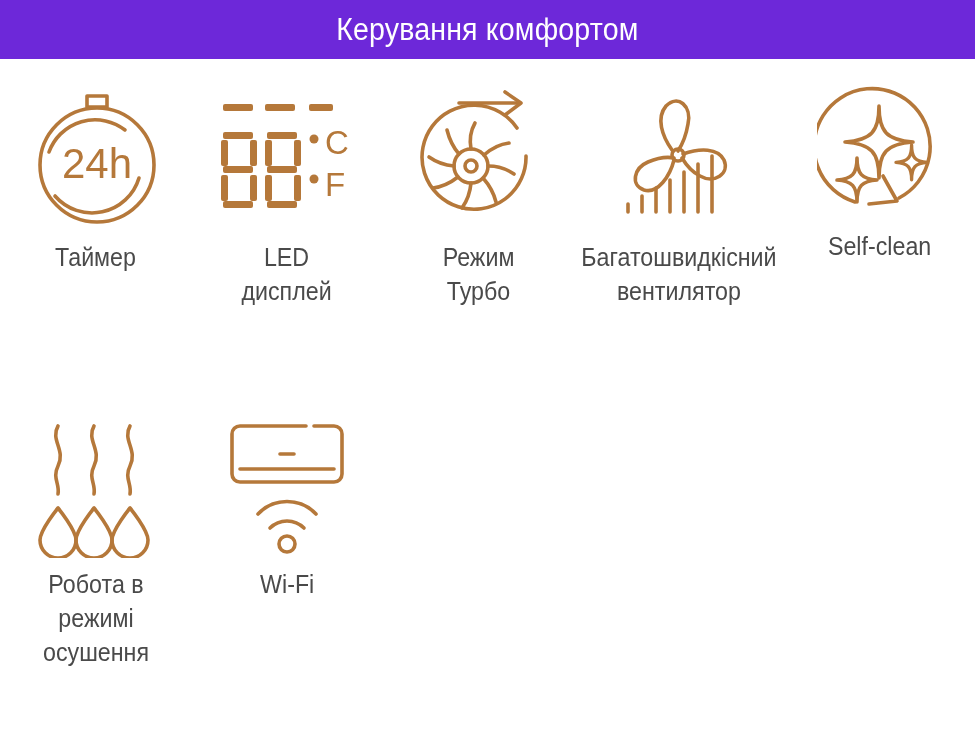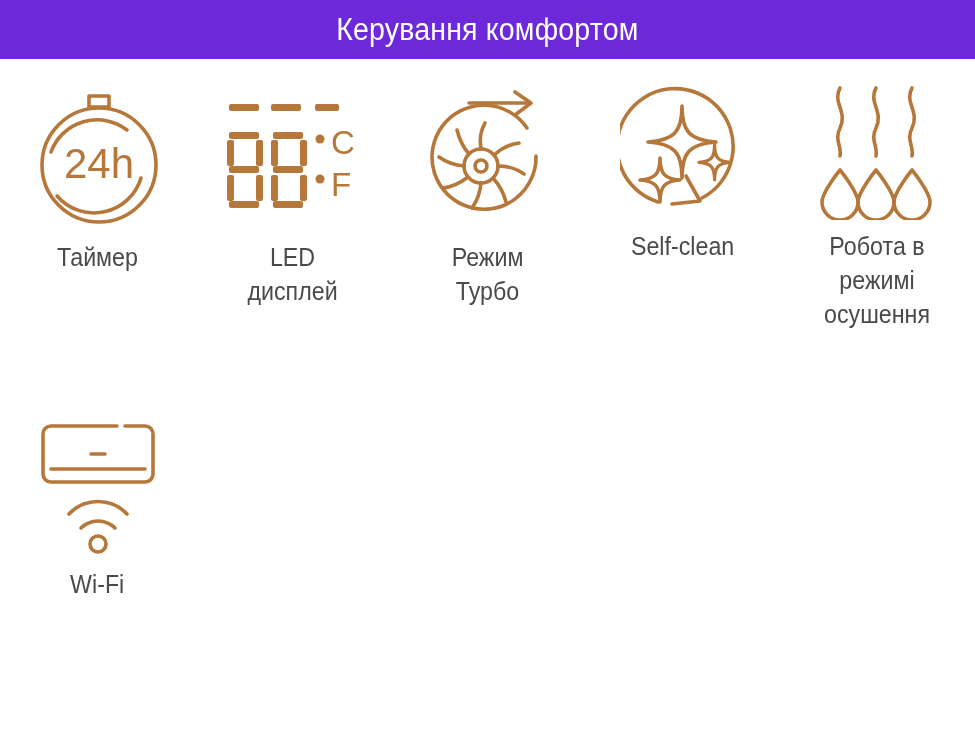--- a/index.html
+++ b/index.html
@@ -165,20 +165,42 @@
           <path d="M58 93 C57 104 54 111 49 118"></path>
           <path d="M45 87 C36 94 28 97 20 98"></path>
           <path d="M41 76 C30 75 23 72 16 67"></path>
           <path d="M46 64 C39 56 36 48 34 40"></path>
         </svg>
       </div>
       <div class="feature-label">Режим
 Турбо</div>
     </div>
 
+    <div class="feature-cell row1">
+      <div class="feature-icon">
+        <svg width="130" height="140" viewBox="0 0 130 140" fill="none" stroke="#b5783a" stroke-width="3.6" stroke-linecap="round" stroke-linejoin="round">
+
+          <path d="M58 60 C48 46 42 28 52 16 C64 4 78 16 74 34 C72 46 68 55 64 61"></path>
+          <path d="M69 64 C86 58 104 58 110 70 C116 84 100 94 86 86 C76 81 71 73 68 68"></path>
+          <path d="M60 70 C56 86 44 104 30 100 C16 95 20 78 34 72 C46 67 55 67 60 68"></path>
+
+          <circle cx="64" cy="65" r="6"></circle>
+
+          <path d="M14 122 V114"></path>
+          <path d="M28 122 V106"></path>
+          <path d="M42 122 V98"></path>
+          <path d="M56 122 V90"></path>
+          <path d="M70 122 V82"></path>
+          <path d="M84 122 V74"></path>
+          <path d="M98 122 V66"></path>
+        </svg>
+      </div>
+      <div class="feature-label">Багатошвидкісний
+вентилятор</div>
+    </div>
 
     <div class="feature-cell row2">
       <div class="feature-icon">
         <svg width="125" height="140" viewBox="0 0 125 140" fill="none" stroke="#b5783a" stroke-width="3.6" stroke-linecap="round" stroke-linejoin="round">
 
           <path d="M38 122 A58 58 0 1 1 82 118"></path>
           <path d="M66 96 L80 121 L52 124"></path>
 
           <path d="M62 26 C62 52 70 60 96 62 C70 64 62 72 62 98 C62 72 54 64 28 62 C54 60 62 52 62 26 Z"></path>
 

